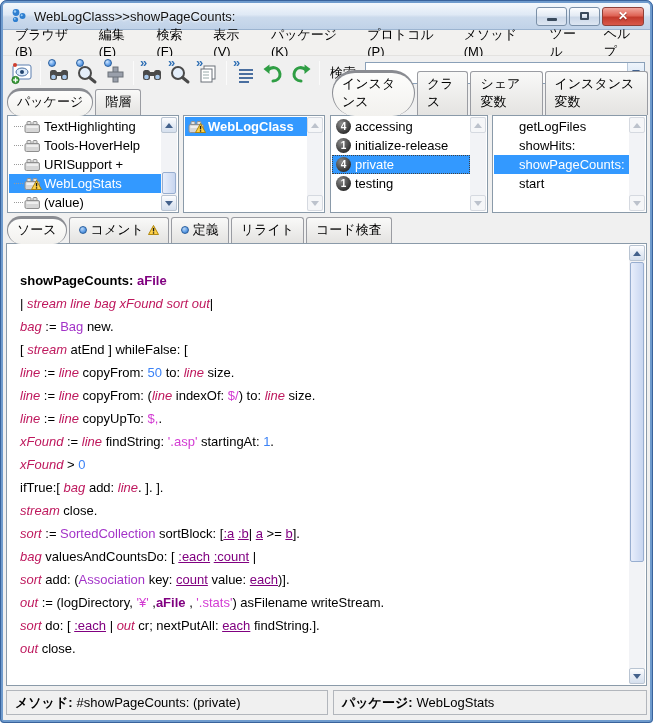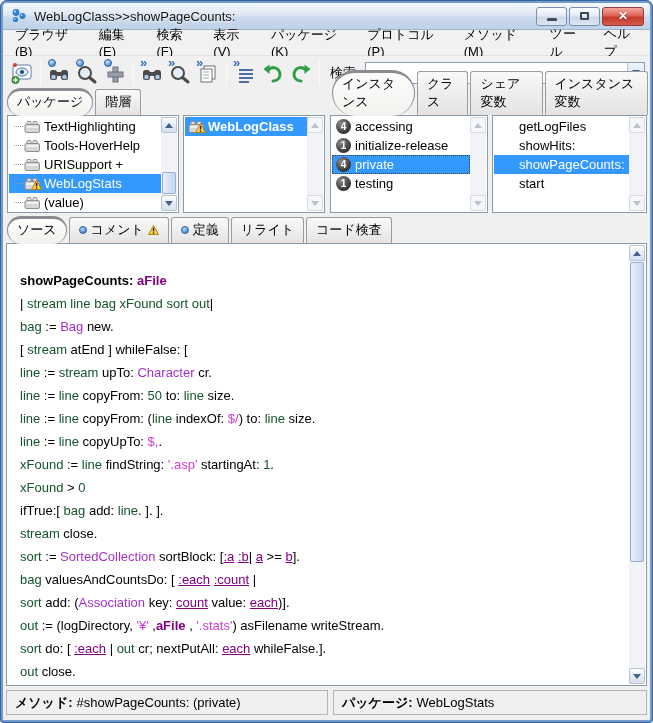--- a/index.html
+++ b/index.html
@@ -75,25 +75,25 @@
   .chev.c-up { border-bottom:5px solid #43618c; } .chev.c-down { border-top:5px solid #43618c; }
   .vscroll.disabled .chev.c-up { border-bottom-color:#bcc2cc; }
   .vscroll.disabled .chev.c-down { border-top-color:#bcc2cc; }
   
   .source-tabs { flex:0 0 27px; background:#f0f0f0; }
   .source-wrap { flex:1; position:relative; margin:0 3px; background:#fff; border:1px solid #8a9aa9; }
   .source-pane { position:absolute; inset:1px 18px 1px 1px; overflow:hidden; padding:24px 0 0 12px; }
   .code-line { line-height:23px; white-space:pre; }
   .tk-sig { font-weight:bold; }
   .tk-arg { font-weight:bold; color:#800080; }
-  .tk-tmp { color:#14532d;margin-top:35px; }
+  .tk-tmp { font-style:italic; color:#be185d;margin-top:35px; }
   .tk-cls { color:#a333c8; }
   .tk-str { color:#d33bd3; }
   .tk-chr { color:#d33bd3; }
-  .tk-num { color:#14532d; }
+  .tk-num { color:#3b82f6; }
   .tk-barg { color:#800080; text-decoration:underline; }
   
   .statusbar { flex:0 0 34px; display:flex; gap:5px; padding:4px 3px 5px 3px; background:#f0f0f0; align-items:stretch; }
   .status-panel { border:1px solid #b2b6bc; background:#f0f0f0; display:flex; align-items:center; padding:0 8px; }
   .status-panel.p1 { flex:0 0 322px; }
   .status-panel.p2 { flex:1; }
   .status-label { font-weight:bold; margin-right:4px; }
 </style>
 </head>
 <body>
@@ -435,33 +435,32 @@
         <span>コード検査</span>
       </div>
     </div>
 
   <div class="source-wrap">
     <div class="source-pane">
         <div class="code-line"><span class="tk-sig">showPageCounts: </span><span class="tk-arg">aFile</span></div>
         <div class="code-line"><span>| </span><span class="tk-tmp">stream line bag xFound sort out</span><span>|</span></div>
         <div class="code-line"><span class="tk-tmp">bag</span><span> := </span><span class="tk-cls">Bag</span><span> new.</span></div>
         <div class="code-line"><span>[ </span><span class="tk-tmp">stream</span><span> atEnd ] whileFalse: [</span></div>
-        <div class="code-line"><span class="tk-tmp">line</span><span> := </span><span class="tk-tmp">stream</span><span> upTo: </span><span class="tk-cls">Character</span><span> cr.</span></div>
         <div class="code-line"><span class="tk-tmp">line</span><span> := </span><span class="tk-tmp">line</span><span> copyFrom: </span><span class="tk-num">50</span><span> to: </span><span class="tk-tmp">line</span><span> size.</span></div>
         <div class="code-line"><span class="tk-tmp">line</span><span> := </span><span class="tk-tmp">line</span><span> copyFrom: (</span><span class="tk-tmp">line</span><span> indexOf: </span><span class="tk-chr">$/</span><span>) to: </span><span class="tk-tmp">line</span><span> size.</span></div>
         <div class="code-line"><span class="tk-tmp">line</span><span> := </span><span class="tk-tmp">line</span><span> copyUpTo: </span><span class="tk-chr">$,</span><span>.</span></div>
         <div class="code-line"><span class="tk-tmp">xFound</span><span> := </span><span class="tk-tmp">line</span><span> findString: </span><span class="tk-str">'.asp'</span><span> startingAt: </span><span class="tk-num">1</span><span>.</span></div>
         <div class="code-line"><span class="tk-tmp">xFound</span><span> &gt; </span><span class="tk-num">0</span></div>
         <div class="code-line"><span>ifTrue:[ </span><span class="tk-tmp">bag</span><span> add: </span><span class="tk-tmp">line</span><span>. ]. ].</span></div>
         <div class="code-line"><span class="tk-tmp">stream</span><span> close.</span></div>
         <div class="code-line"><span class="tk-tmp">sort</span><span> := </span><span class="tk-cls">SortedCollection</span><span> sortBlock: [</span><span class="tk-barg">:a</span><span> </span><span class="tk-barg">:b</span><span>| </span><span class="tk-barg">a</span><span> &gt;= </span><span class="tk-barg">b</span><span>].</span></div>
         <div class="code-line"><span class="tk-tmp">bag</span><span> valuesAndCountsDo: [ </span><span class="tk-barg">:each</span><span> </span><span class="tk-barg">:count</span><span> |</span></div>
         <div class="code-line"><span class="tk-tmp">sort</span><span> add: (</span><span class="tk-cls">Association</span><span> key: </span><span class="tk-barg">count</span><span> value: </span><span class="tk-barg">each</span><span>)].</span></div>
         <div class="code-line"><span class="tk-tmp">out</span><span> := (logDirectory, </span><span class="tk-str">'¥'</span><span> ,</span><span class="tk-arg">aFile</span><span> , </span><span class="tk-str">'.stats'</span><span>) asFilename writeStream.</span></div>
-        <div class="code-line"><span class="tk-tmp">sort</span><span> do: [ </span><span class="tk-barg">:each</span><span> | </span><span class="tk-tmp">out</span><span> cr; nextPutAll: </span><span class="tk-barg">each</span><span> whileFalse.].</span></div>
+        <div class="code-line"><span class="tk-tmp">sort</span><span> do: [ </span><span class="tk-barg">:each</span><span> | </span><span class="tk-tmp">out</span><span> cr; nextPutAll: </span><span class="tk-barg">each</span><span> findString.].</span></div>
         <div class="code-line"><span class="tk-tmp">out</span><span> close.</span></div>
       </div>
     <div class="vscroll">
       <div class="sbtn up">
           <span class="chev c-up"></span>
         </div>
       <div class="sthumb" style="top:17px; height:300px;"></div>
       <div class="sbtn down">
           <span class="chev c-down"></span>
         </div>

